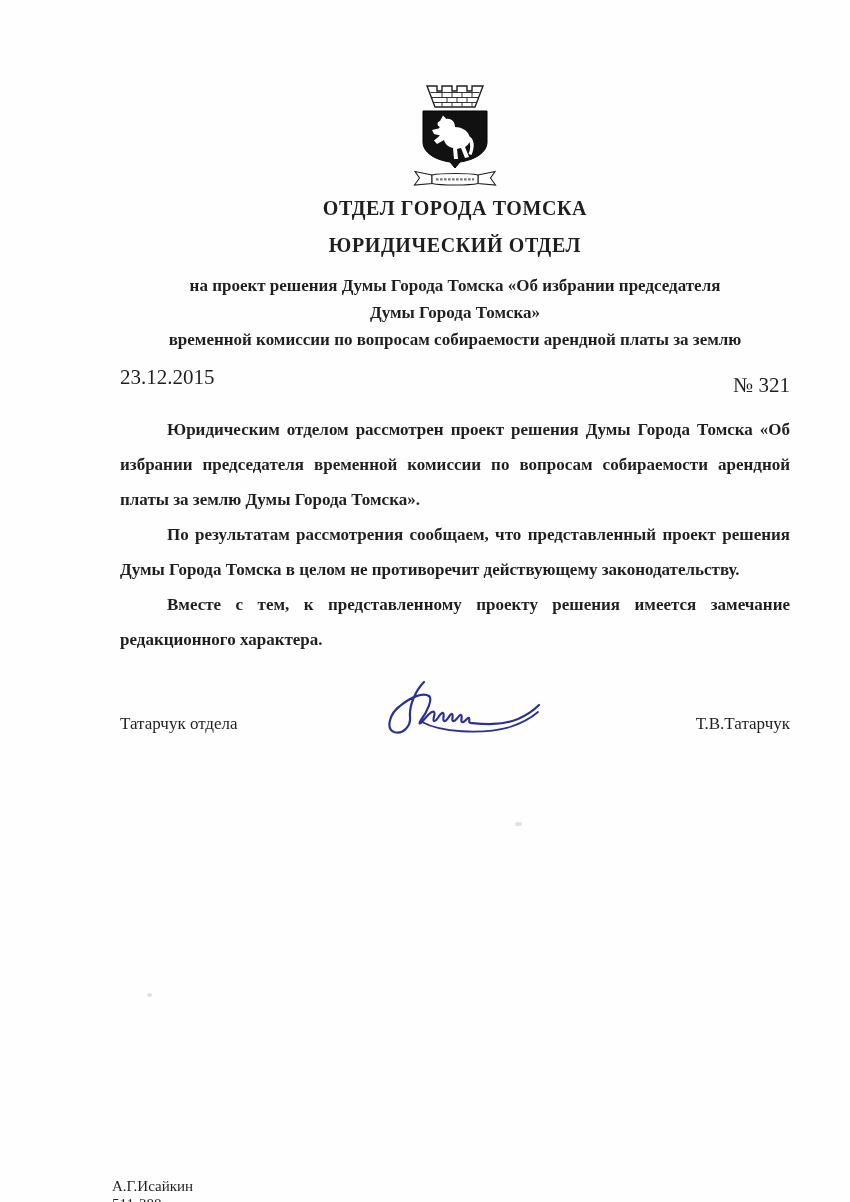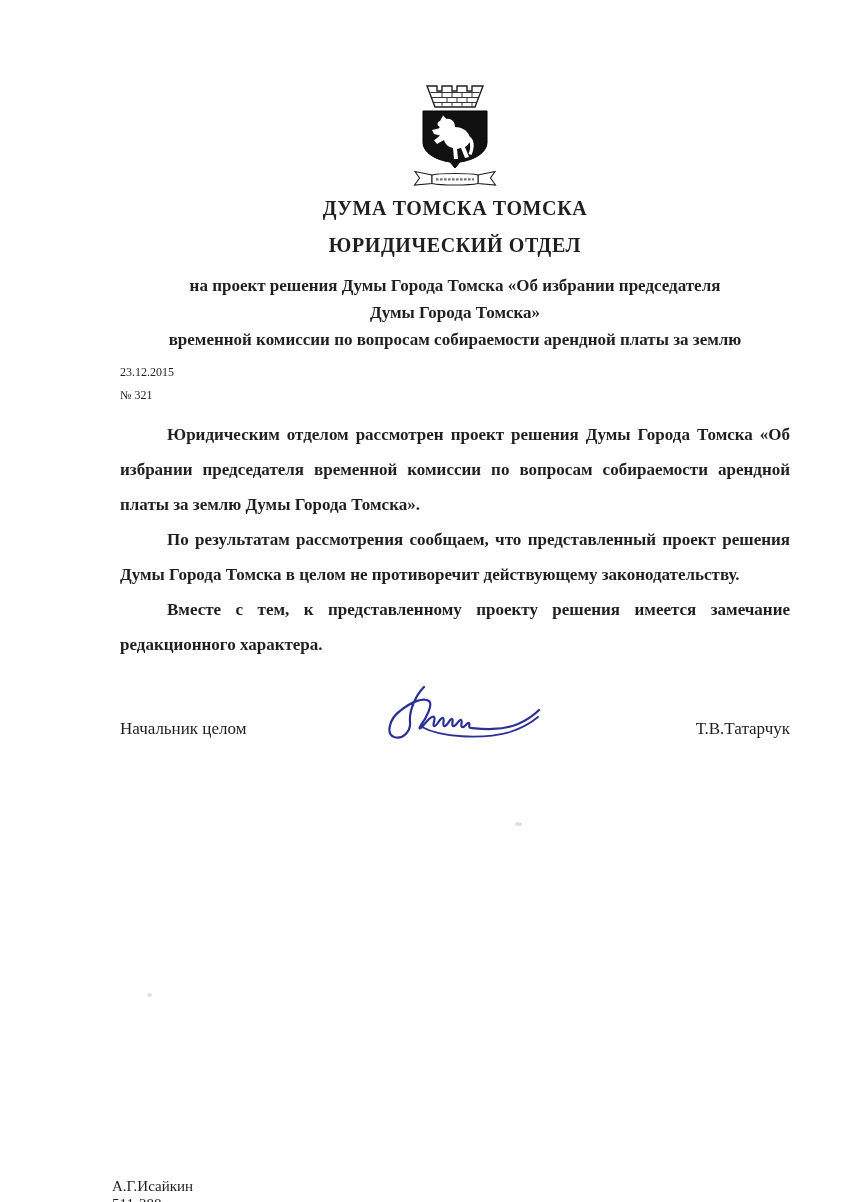--- a/index.html
+++ b/index.html
@@ -37,23 +37,22 @@
     text-align: center;
     font-weight: bold;
     font-size: 17px;
     line-height: 27px;
     margin-top: 15px;
   }
   .dateline {
     display: flex;
     justify-content: space-between;
     align-items: flex-start;
-    font-size: 12px;
+    font-size: 21px;
     margin-top: 12px;
-    flex-direction: column;
   }
   .dateline .doc-number { padding-top: 8px; }
   .body-text { margin-top: 14px; }
   .body-text p {
     margin: 0;
     font-size: 17px;
     line-height: 35px;
     text-align: justify;
     text-indent: 47px;
     font-weight: bold;
@@ -112,21 +111,21 @@
                L37 61 L34 57.5 L40 52.5
                L34 51 L32 47 L38.5 45.5 Z" fill="#ffffff"></path>
       <path d="M68.5 53 C74 55 75.5 63 71.5 72 L68.5 71 C71.5 64 70.5 58 66.5 56.5 Z" fill="#ffffff"></path>
 
       <path d="M32 92 L15 88.5 L19.5 95 L14.5 102 L32 100.5 Z" fill="#ffffff" stroke="#1f1f1f" stroke-width="1.1"></path>
       <path d="M78 92 L95 88.5 L90.5 95 L95.5 102 L78 100.5 Z" fill="#ffffff" stroke="#1f1f1f" stroke-width="1.1"></path>
       <path d="M32 92 C41 90 69 90 78 92 L78 100.5 C69 102.5 41 102.5 32 100.5 Z" fill="#ffffff" stroke="#1f1f1f" stroke-width="1.1"></path>
       <path d="M36 96.4 H74" stroke="#4a4a4a" stroke-width="2.4" stroke-dasharray="2.6 1.4" opacity="0.75"></path>
     </svg>
 
-    <h1 class="org-line first">ДУМА ТОМСКА ТОМСКА</h1>
+    <h1 class="org-line first">ОТДЕЛ ГОРОДА ТОМСКА</h1>
     <h1 class="org-line second">ЮРИДИЧЕСКИЙ ОТДЕЛ</h1>
 
 
     <div class="subject">
       <div>на проект решения Думы Города Томска «Об избрании председателя</div>
       <div>Думы Города Томска»</div>
       <div>временной комиссии по вопросам собираемости арендной платы за землю</div>
     </div>
 
     <div class="dateline">
@@ -134,21 +133,21 @@
       <span class="doc-number">№ 321</span>
     </div>
 
     <div class="body-text">
       <p>Юридическим отделом рассмотрен проект решения Думы Города Томска «Об избрании председателя временной комиссии по вопросам собираемости арендной платы за землю Думы Города Томска».</p>
       <p>По результатам рассмотрения сообщаем, что представленный проект решения Думы Города Томска в целом не противоречит действующему законодательству.</p>
       <p>Вместе с тем, к представленному проекту решения имеется замечание редакционного характера.</p>
     </div>
 
     <div class="sig-row">
-      <span>Начальник целом</span>
+      <span>Татарчук отдела</span>
 
       <svg class="sig-ink" width="175" height="82" viewBox="0 0 175 82" aria-hidden="true">
         <path d="M46 14 C38 22 31 37 32 49 C33 58 25 67 16 64 C8 61 11 46 22 38
                  C33 29 45 24 51 28 C55 31 49 44 43 52 C41 55 41 57 44 54
                  C49 48 54 42 56 44 C58 46 54 52 56 53 C59 54 62 44 65 45
                  C67 46 64 52 66 53 C69 54 72 45 74 46 C76 47 73 52 75 53
                  C78 54 81 46 83 47 C85 48 82 53 84 54 C87 55 89 49 91 50
                  C92 51 90 55 93 55 C104 56 122 58 140 51 C149 47 156 42 161 37" fill="none" stroke="#2b2f96" stroke-width="2.2" stroke-linecap="round"></path>
         <path d="M44 54 C62 64 103 67 132 59 C144 55 153 50 160 44" fill="none" stroke="#2b2f96" stroke-width="1.8" stroke-linecap="round"></path>
       </svg>

